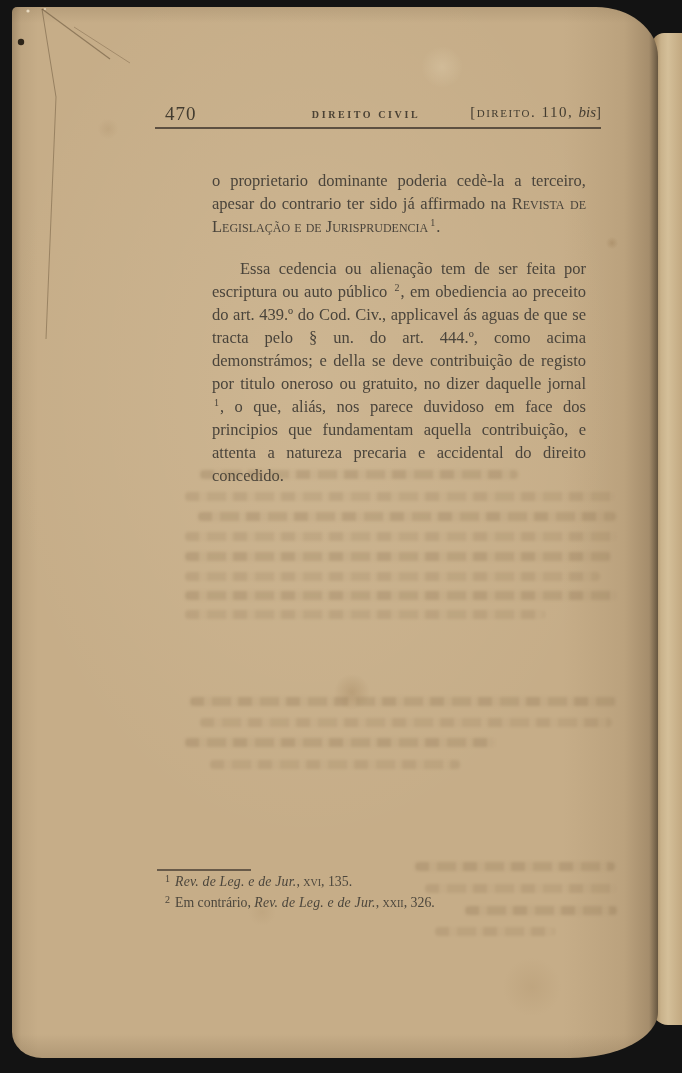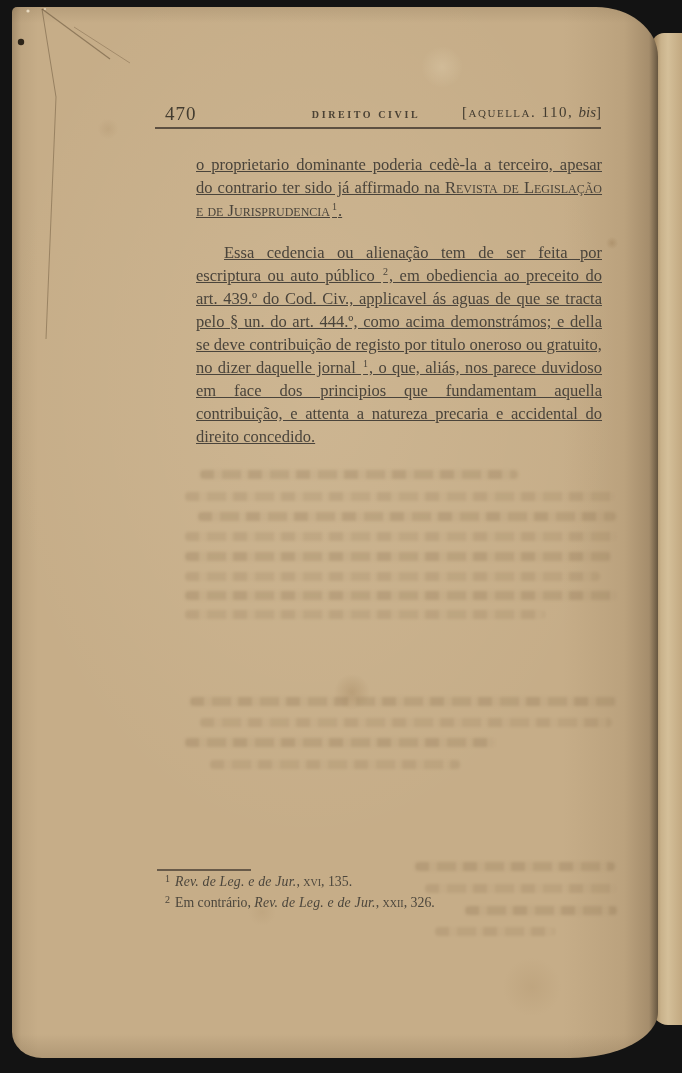--- a/index.html
+++ b/index.html
@@ -50,23 +50,22 @@
     position:absolute;left:0;right:24px;top:6px;text-align:center;
     font-size:10px;font-weight:bold;letter-spacing:2.6px;color:#4b4235;
   }
   .ref{position:absolute;right:0;top:1px;font-size:15px;color:#433c30;white-space:nowrap;}
   .ref .sc{font-variant:small-caps;letter-spacing:1.5px;}
   .header-rule{position:absolute;left:143px;top:120px;width:446px;height:2px;background:#4a4034;opacity:0.85;}
 
   
   .body{position:absolute;left:184px;top:146px;width:406px;}
   .para{
-    margin:0;font-size:16.5px;line-height:23px;text-align:justify;
+    margin:16px;font-size:16.5px;line-height:23px;text-align:justify;
     color:#4a443b;
-    text-decoration:underline;
   }
   .para.first{margin-bottom:19px;}
   .para.indent{text-indent:28px;}
   .sc{font-variant:small-caps;}
   sup{
     font-size:10px;line-height:0;vertical-align:6px;
     margin-left:2px;margin-right:1px;color:#4a443b;
   }
 
   
@@ -104,21 +103,21 @@
       <path d="M44,90 L34,332" stroke="rgba(78,60,38,0.38)" stroke-width="1" fill="none"></path>
       <path d="M62,20 L118,56" stroke="rgba(78,60,38,0.30)" stroke-width="1" fill="none"></path>
       <circle cx="9" cy="35" r="3.2" fill="rgba(24,18,10,0.88)"></circle>
       <circle cx="16" cy="4" r="1.6" fill="rgba(236,224,200,0.9)"></circle>
       <circle cx="33" cy="2" r="1.1" fill="rgba(236,224,200,0.8)"></circle>
     </svg>
 
     <div class="page-header">
       <span class="pagenum">470</span>
       <span class="runtitle">DIREITO CIVIL</span>
-      <span class="ref"><span class="sc">[aquella. 110, </span><i>bis</i><span>]</span></span>
+      <span class="ref"><span class="sc">[direito. 110, </span><i>bis</i><span>]</span></span>
     </div>
     <div class="header-rule"></div>
 
     <div class="body">
       <p class="para first"><span>o proprietario dominante poderia cedè-la a terceiro, apesar do contrario ter sido já affirmado na </span><span class="sc">Revista de Legislação e de Jurisprudencia</span><sup>1</sup><span>.</span></p>
       <p class="para indent"><span>Essa cedencia ou alienação tem de ser feita por escriptura ou auto público </span><sup>2</sup><span>, em obediencia ao preceito do art. 439.º do Cod. Civ., applicavel ás aguas de que se tracta pelo § un. do art. 444.º, como acima demonstrámos; e della se deve contribuição de registo por titulo oneroso ou gratuito, no dizer daquelle jornal </span><sup>1</sup><span>, o que, aliás, nos parece duvidoso em face dos principios que fundamentam aquella contribuição, e attenta a natureza precaria e accidental do direito concedido.</span></p>
     </div>
 
     <div class="bleed">
       <div class="ghost" style="top:463px;left:188px;width:318px"></div>

